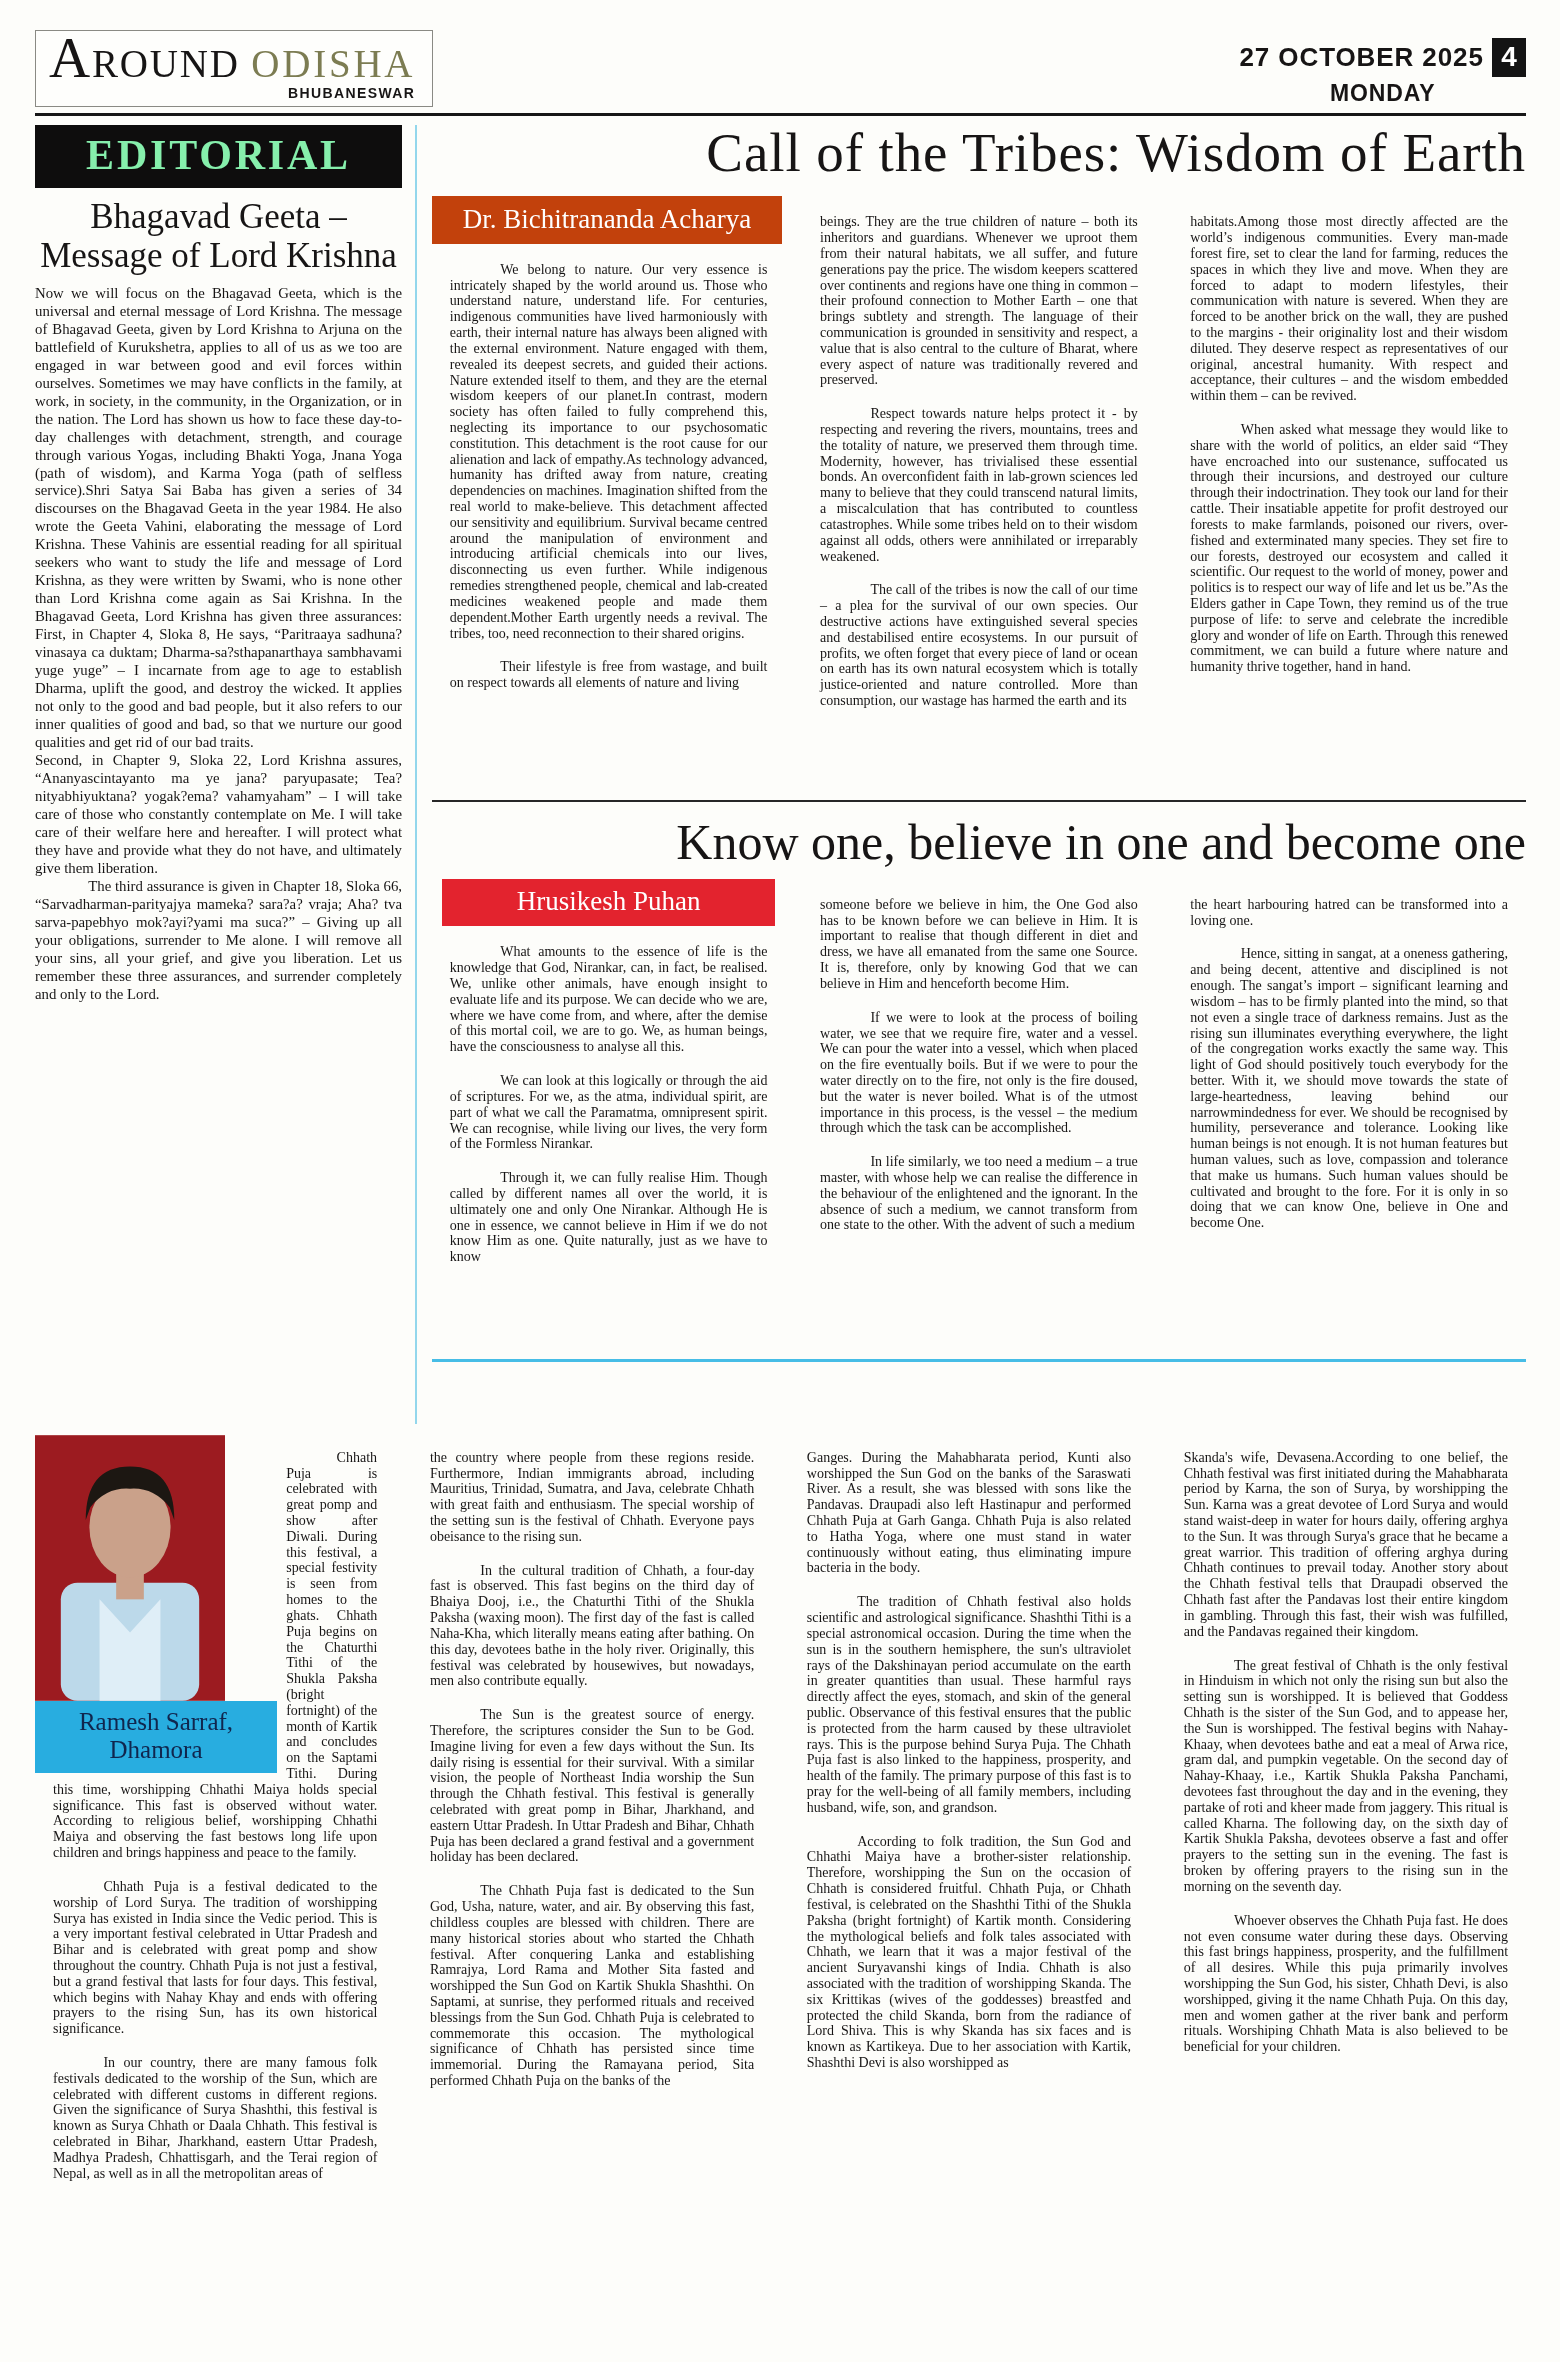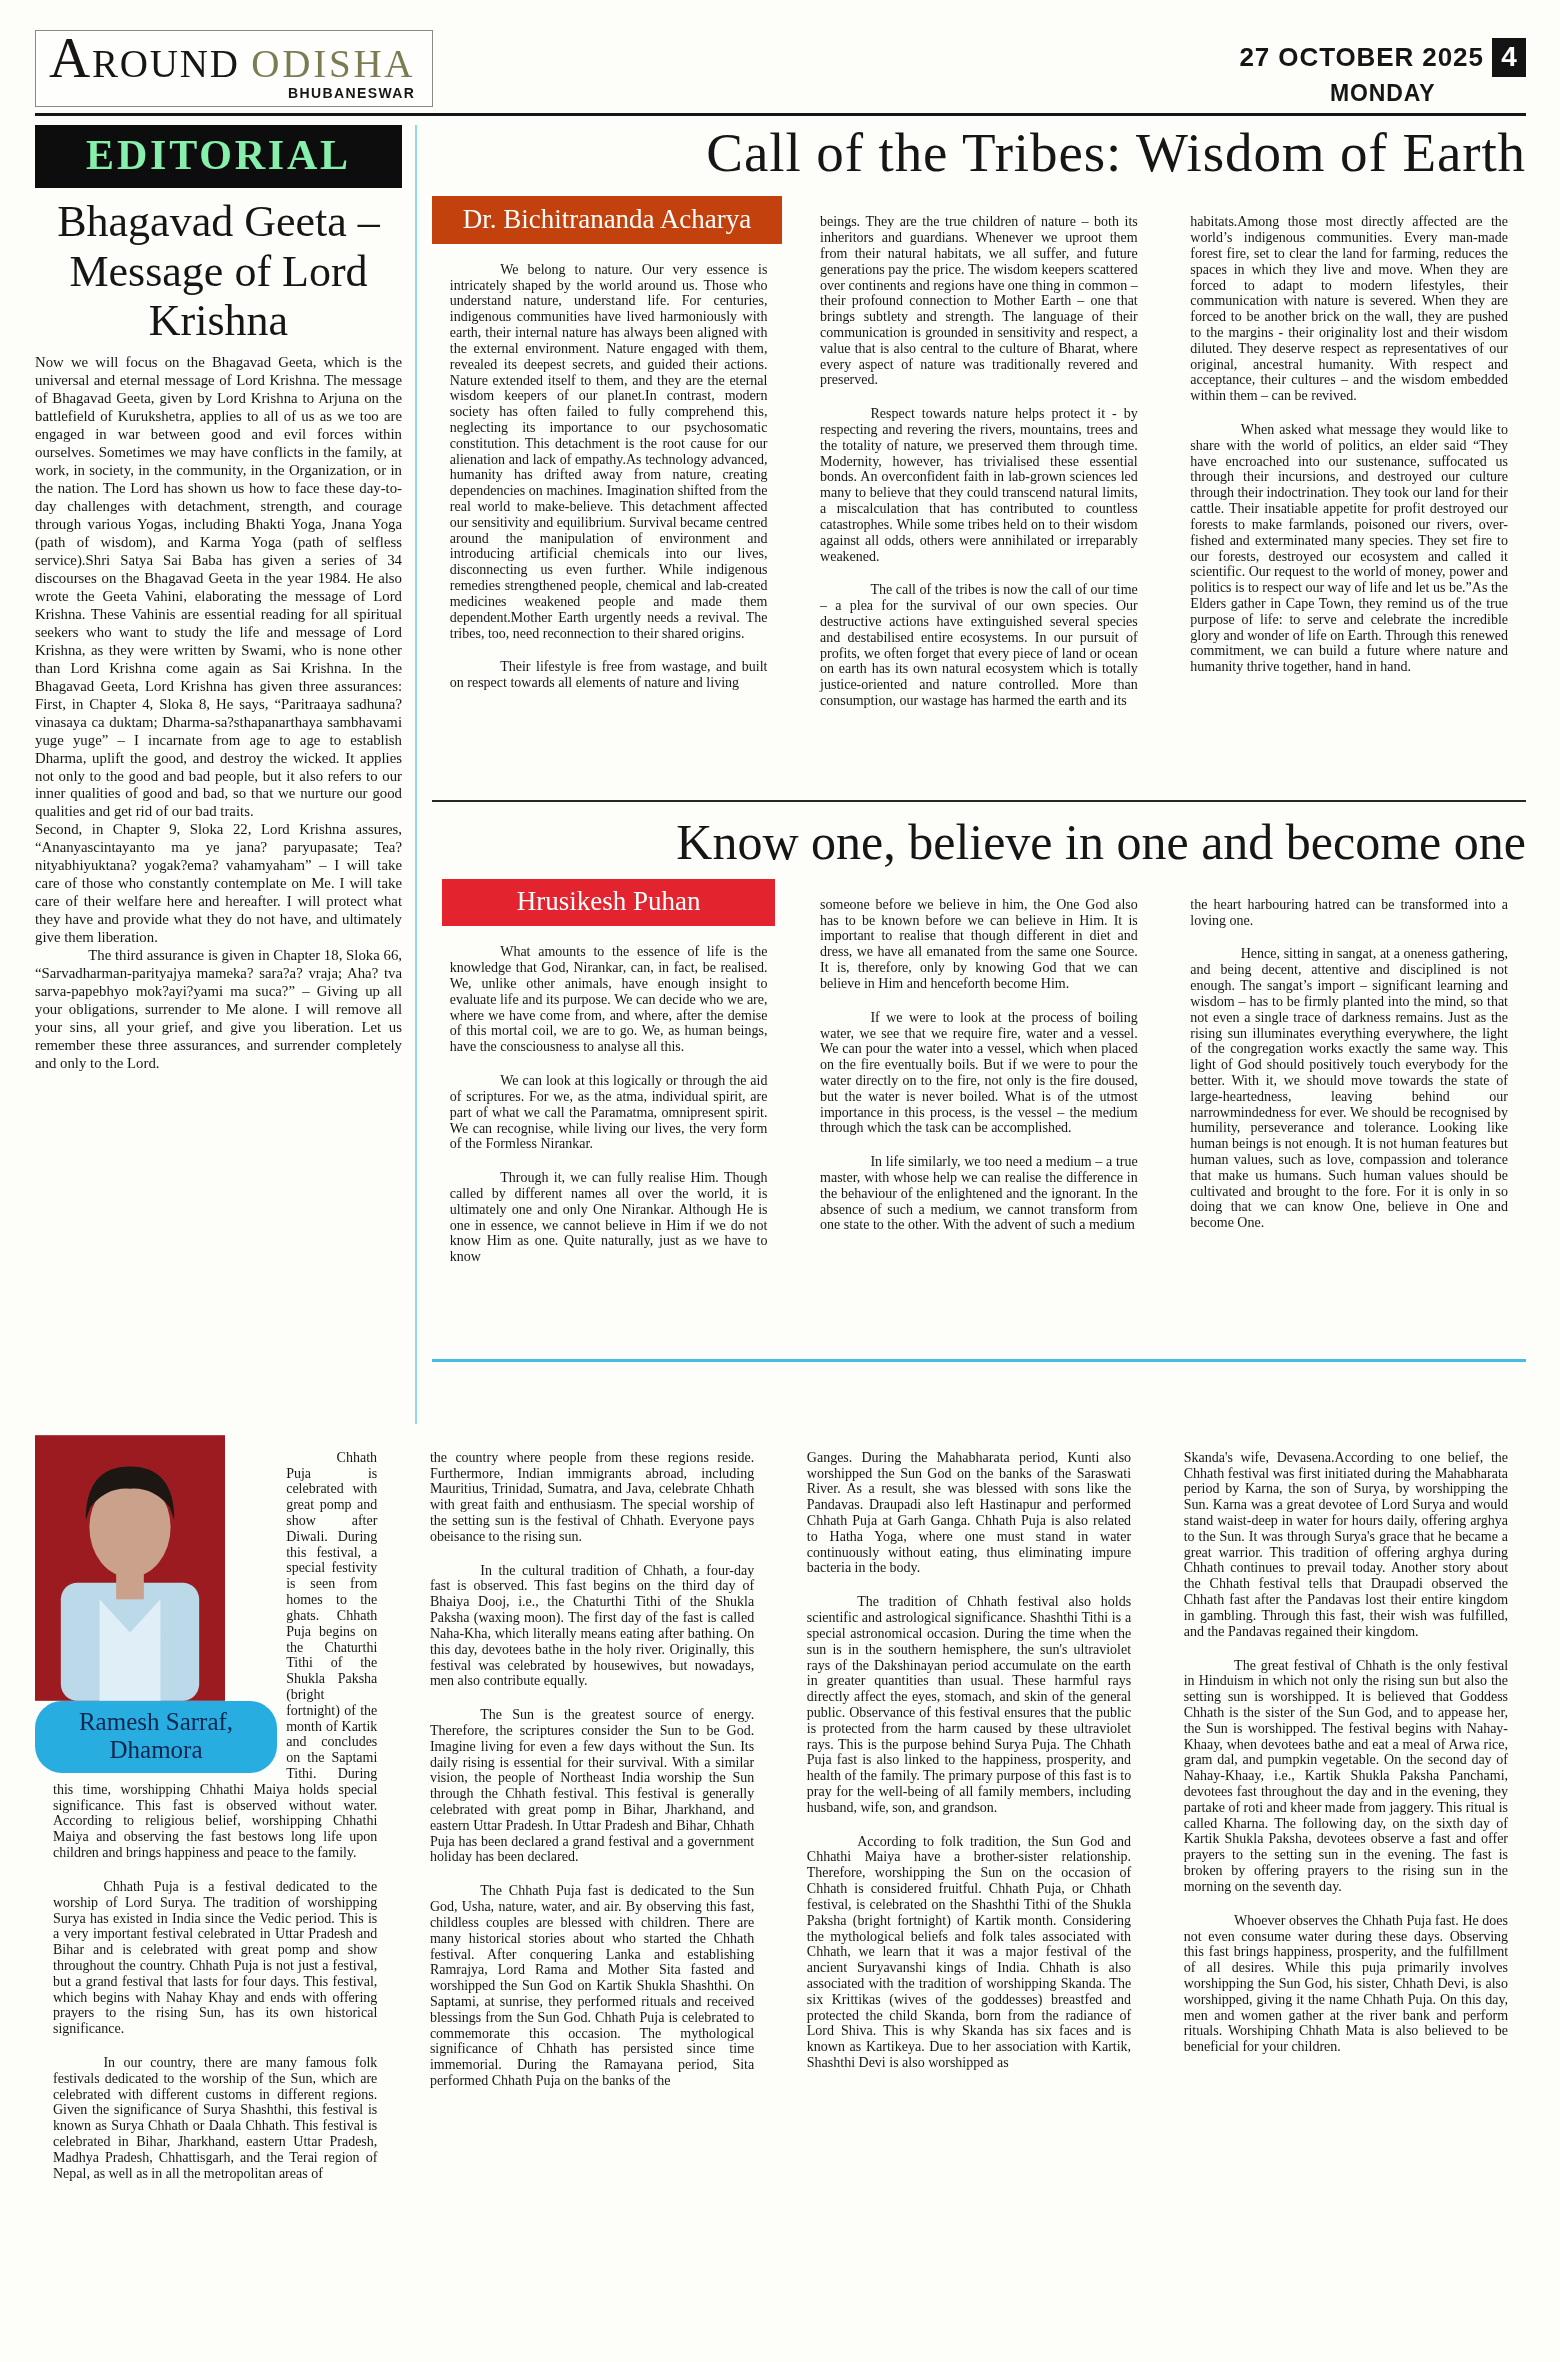--- a/index.html
+++ b/index.html
@@ -22,21 +22,21 @@
   .page-num{background:#141414;color:#fff;font-size:28px;padding:2.8px 9.2px 4.6px;}
   .day-text{font-size:23px;letter-spacing:0.9px;margin-top:2.8px;}
   .masthead-rule{height:3.7px;background:#171717;margin-top:5.5px;}
   
   .top-row{display:flex;margin-top:9.2px;height:1299px;overflow:hidden;}
   .editorial-col{width:367px;flex:none;padding-right:13px;border-right:2.8px solid #93d7ec;overflow:hidden;}
   .right-content{flex:1;padding-left:14.8px;display:flex;flex-direction:column;overflow:hidden;}
   
   .ed-kicker{background:#0e0d0d;color:#86efac;font-weight:bold;font-size:42px;text-align:center;
     letter-spacing:2.8px;padding:5.5px 0 9.2px;}
-  .ed-title{font-size:44px;line-height:1.12;text-align:center;margin:9.2px 0 9.2px;font-weight:normal;}
+  .ed-title{font-size:35px;line-height:1.12;text-align:center;margin:9.2px 0 9.2px;font-weight:normal;}
   .ed-body p{font-size:14.8px;line-height:1.215;text-align:justify;margin:0;}
   
   .headline{font-weight:normal;text-align:right;margin:0;line-height:1.02;}
   .hl-tribes{font-size:55px;letter-spacing:0.9px;margin-bottom:14.8px;}
   .hl-know{font-size:50px;margin:7.4px 0 11px;}
   .hl-chhath{font-size:54px;margin:1.8px 0 11px;}
   .author-box{color:#fff;text-align:center;font-size:27px;padding:7.4px 3.7px 9.2px;}
   .author-blue{background:#c2410c;width:343px;margin:0 0 11px 0;}
   .author-red{background:#e3232e;width:92%;margin:0 auto 9.2px;}
   .cols{display:flex;gap:16.6px;overflow:hidden;}
@@ -46,21 +46,21 @@
   .cols-tribes{height:593px;}
   .cols-know{height:469px;}
   .rule-black{height:1.8px;background:#272727;margin:11px 0 7.4px;}
   .rule-cyan{height:2.8px;background:#47bde6;margin-top:11px;}
   
   .chhath{margin-top:7.4px;height:923px;overflow:hidden;}
   .cols-chhath{height:842px;}
   .photo-box{float:left;width:242px;margin:2.8px 9.2px 3.7px 0;}
   .photo-frame{width:190px;height:266px;display:block;}
   .photo-caption{background:#28ade0;color:#10264e;font-size:25px;text-align:center;
-    padding:7.4px 0 9.2px;width:242px;box-sizing:border-box;border-radius:27px;}
+    padding:7.4px 0 9.2px;width:242px;box-sizing:border-box;}
 </style>
 </head>
 <body>
 
 <div class="page">
 
   <header class="masthead">
     <div class="logo-box">
       <div class="logo-line">
         <span class="logo-a">A</span><span>ROUND</span>

